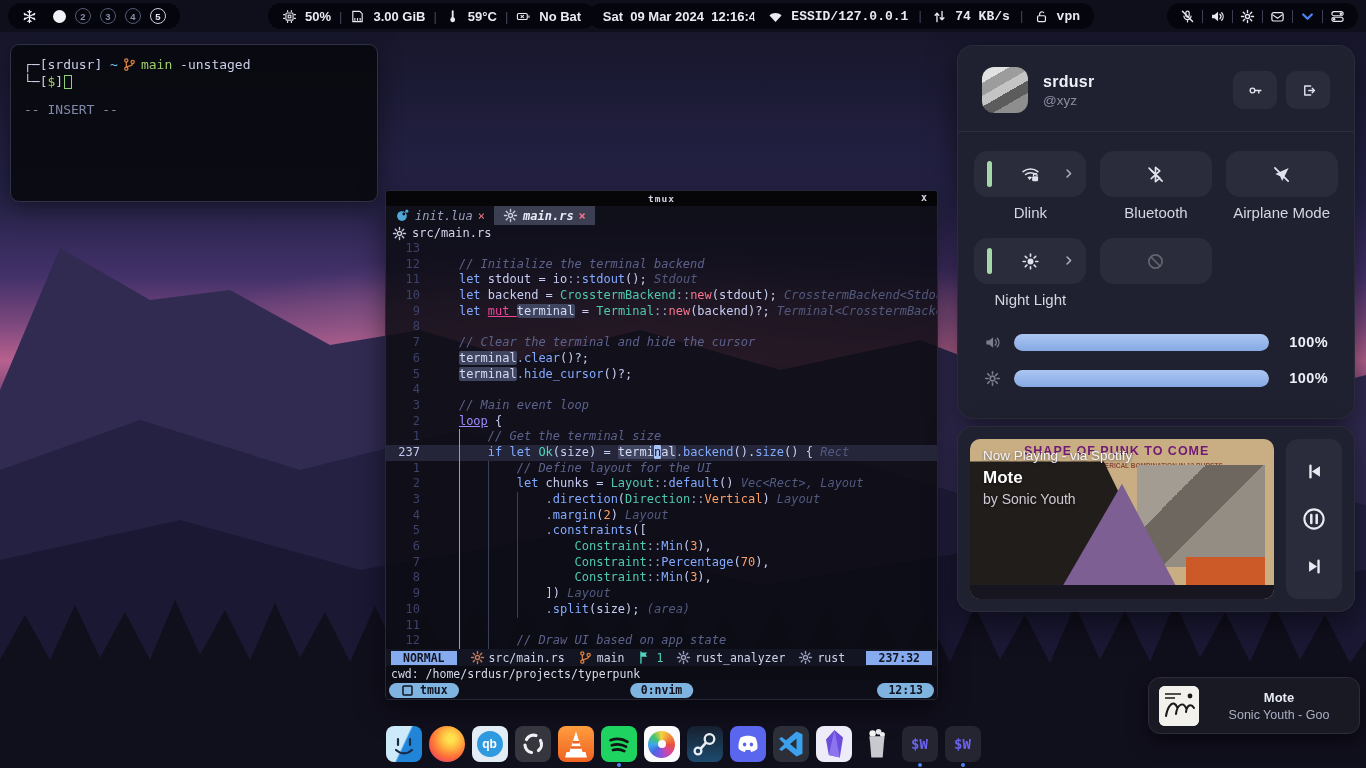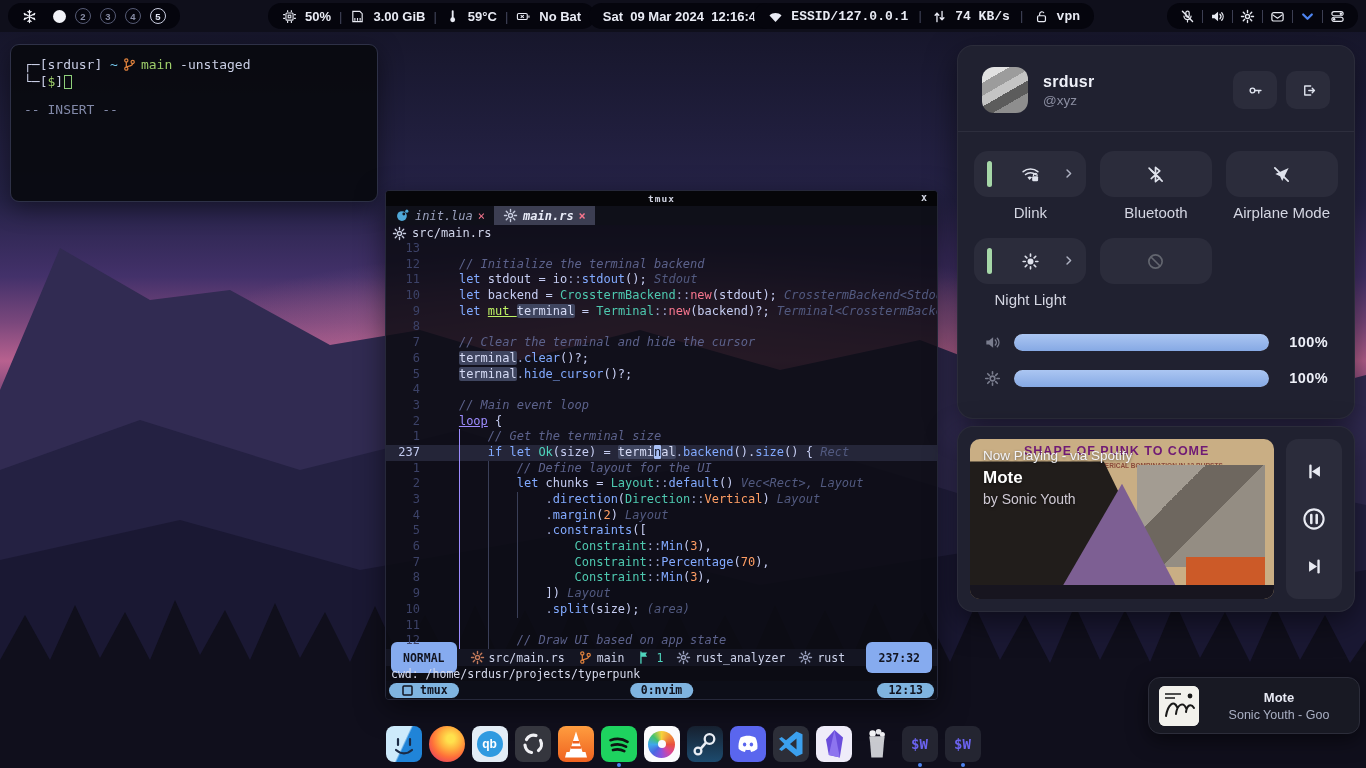--- a/index.html
+++ b/index.html
@@ -63,35 +63,35 @@
     font-family:"DejaVu Sans Mono",monospace; font-size:12px; color:#d0d5ea; }
   #code { position:relative; height:408.2px; overflow:hidden; font-family:"DejaVu Sans Mono",monospace; font-size:12px; }
   .cl { display:flex; height:15.7px; line-height:15.7px; white-space:pre; }
   .cl .gut { width:34px; text-align:right; margin-right:10px; color:#3c4268; flex:none; }
   .cl .src { flex:1; overflow:hidden; }
   .cl.cur { background:rgba(118,130,180,.20); }
   .cl.cur .gut { color:#c3cbf0; }
   .guide { position:absolute; width:1px; z-index:1; }
   .tk-cmt { color:#5c628c; font-style:italic; }
   .tk-kw { color:#82aaff; }
-  .tk-k2 { color:#bef264;text-decoration:underline; }
+  .tk-k2 { color:#ec4899;text-decoration:underline; }
   .tk-lp { color:#9d8cff; text-decoration:underline; }
   .tk-ty { color:#4ec9b0; }
   .tk-fn { color:#82aaff; }
   .tk-fr { color:#f7768e; }
   .tk-en { color:#4fd6be; }
   .tk-nu { color:#ff9e64; }
   .tk-tx { color:#c6cdf2; }
   .tk-pu { color:#9aa3cc; }
   .tk-gh { color:#525a80; font-style:italic; }
   .tk-hl { color:#d7dcf6; background:#3f455f; border-radius:2px; }
   .tk-cu { color:#0e1020; background:#a9c0f5; border-radius:1px; }
   #ed-status { height:17px; background:#141522; display:flex; align-items:center; gap:13px; padding:0 5px;
     font-family:"DejaVu Sans Mono",monospace; font-size:11.5px; color:#ced4ec; }
-  .pillb { height:31px; background:#86abef; color:#121420; border-radius:6px; font-weight:bold;
+  .pillb { height:14px; background:#86abef; color:#121420; border-radius:0; font-weight:bold;
     display:flex; align-items:center; padding:0 12px; gap:5px; }
   .st-it { display:flex; align-items:center; gap:4px; }
   #ed-cwd { height:15px; display:flex; align-items:center; padding-left:5px;
     font-family:"DejaVu Sans Mono",monospace; font-size:11.5px; color:#d6daec; }
   #ed-tmux { height:18px; background:#0d0e18; position:relative; }
   #ed-tmux .pillt { position:absolute; top:1.5px; height:15px; background:#7fb4e0; color:#10121e; border-radius:8px;
     font-family:"DejaVu Sans Mono",monospace; font-size:11.5px; font-weight:bold;
     display:flex; align-items:center; gap:5px; padding:0 11px; }
 
   

